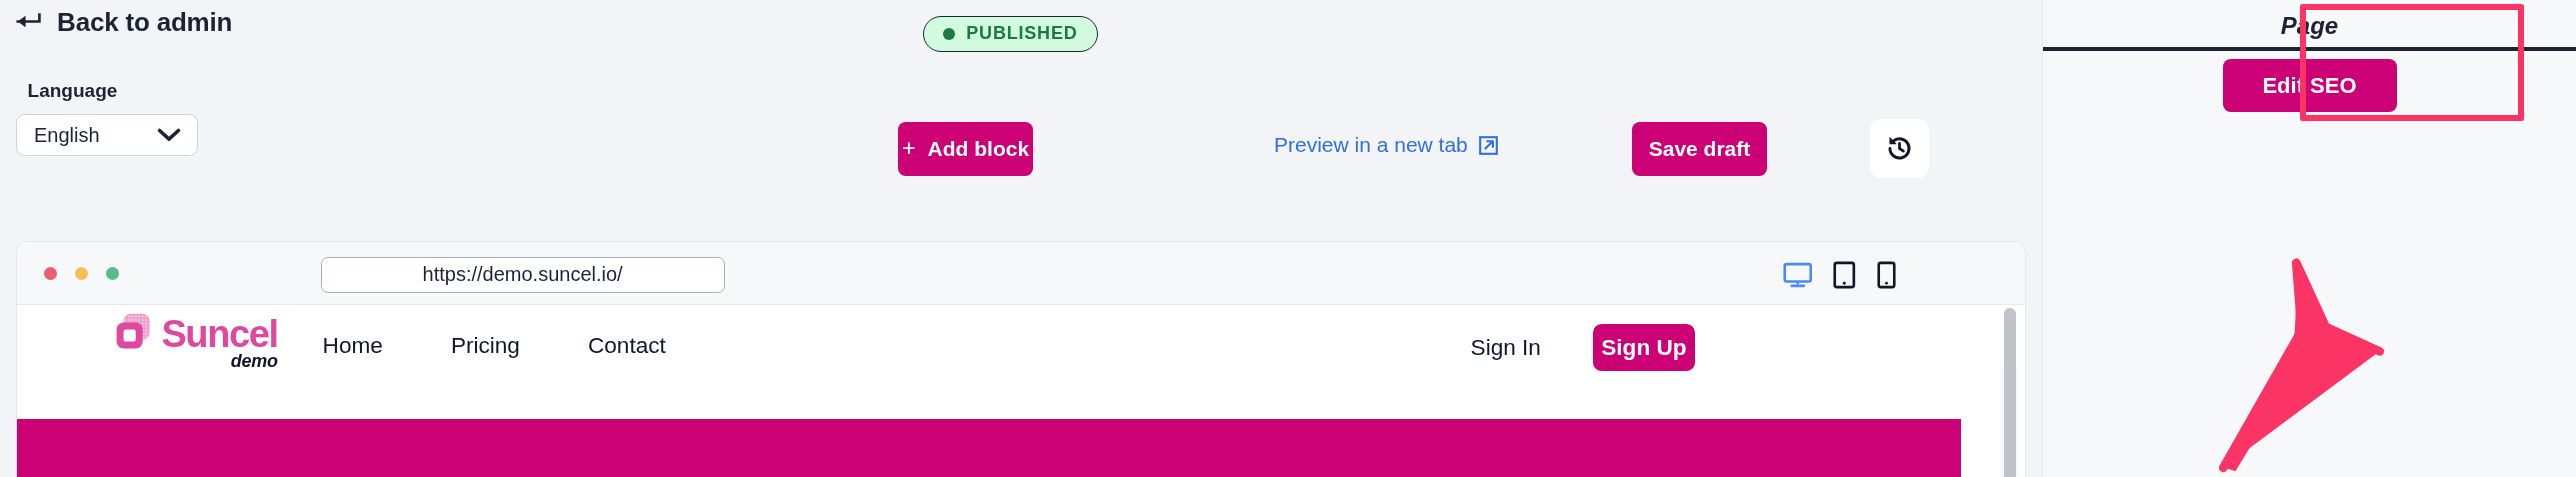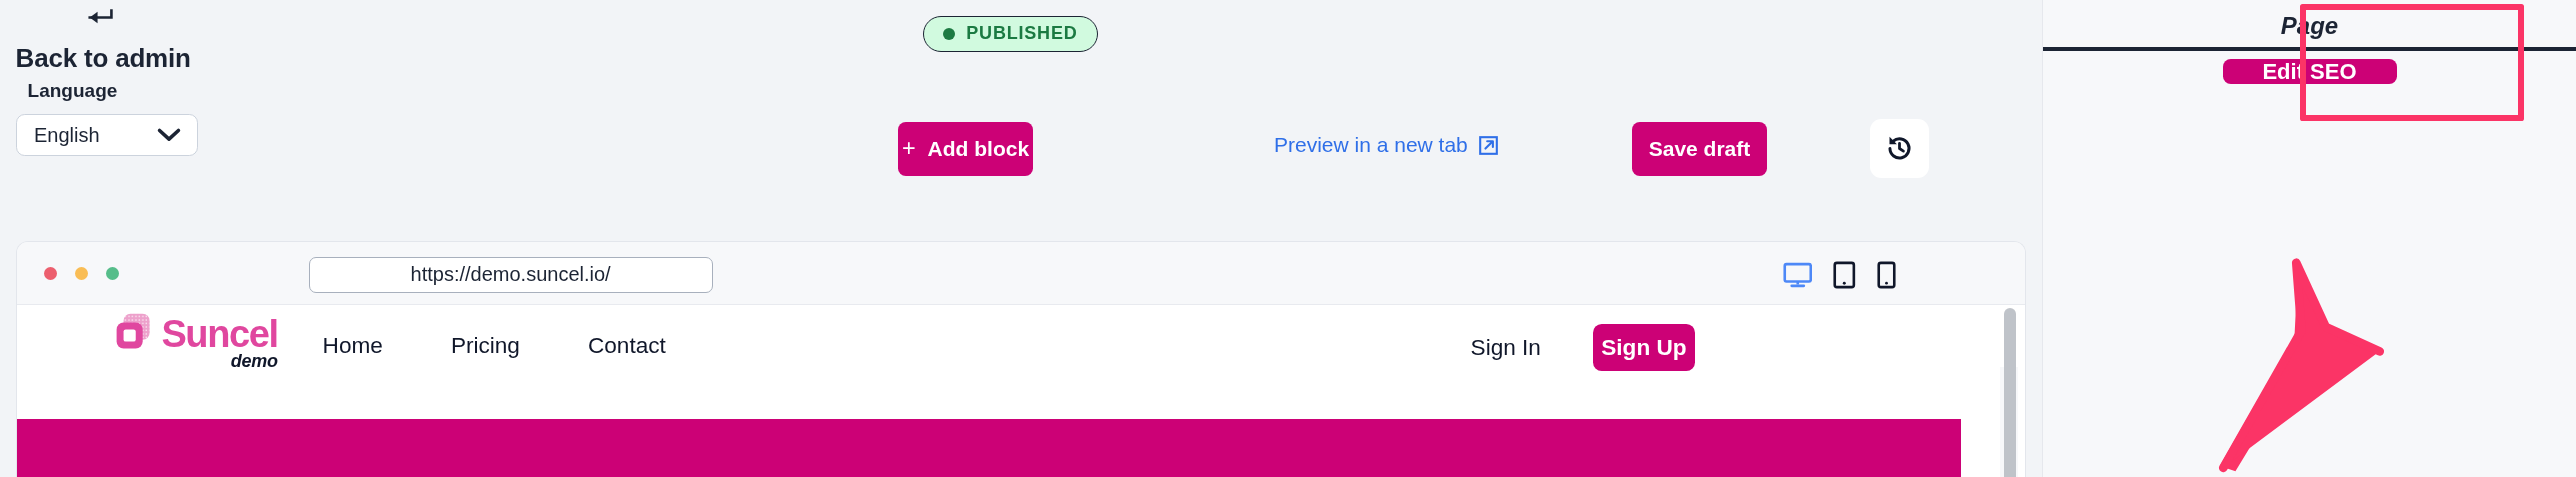--- a/index.html
+++ b/index.html
@@ -38,21 +38,20 @@
 
   .back-link {
     position: absolute;
     left: 15.6px;
     top: 7px;
     display: flex;
     align-items: center;
     gap: 12px;
     cursor: pointer;
     user-select: none;
-    flex-direction: column;
   }
   .back-arrow { display:block; }
   .back-label {
     font-size: 26px;
     font-weight: 700;
     color: #1c2434;
     letter-spacing: -0.2px;
   }
 
   .lang-block {
@@ -203,21 +202,21 @@
     display: flex;
     gap: 18px;
   }
   .dot { width: 13px; height: 13px; border-radius: 50%; }
   .dot.red { background: #ec5f6e; }
   .dot.amber { background: #f9bd55; }
   .dot.green { background: #56bd8a; }
 
   .url-field {
     position: absolute;
-    left: 292px;
+    left: 304px;
     top: 14.8px;
     width: 404px;
     height: 36px;
     background: #fff;
     border: 0.9px solid #a8b0bd;
     border-radius: 7px;
     display: flex;
     align-items: center;
     justify-content: center;
   }
@@ -366,21 +365,21 @@
     top: 47px;
     height: 4.3px;
     background: #1c2434;
   }
   .edit-seo-btn {
     position: absolute;
     left: 50%;
     transform: translateX(-50%);
     top: 59px;
     width: 174px;
-    height: 25px;
+    height: 53px;
     background: #cc0176;
     border: none;
     border-radius: 7.8px;
     color: #fff;
     font-size: 22px;
     font-weight: 700;
     font-family: "Liberation Sans", sans-serif;
     cursor: pointer;
   }
 

